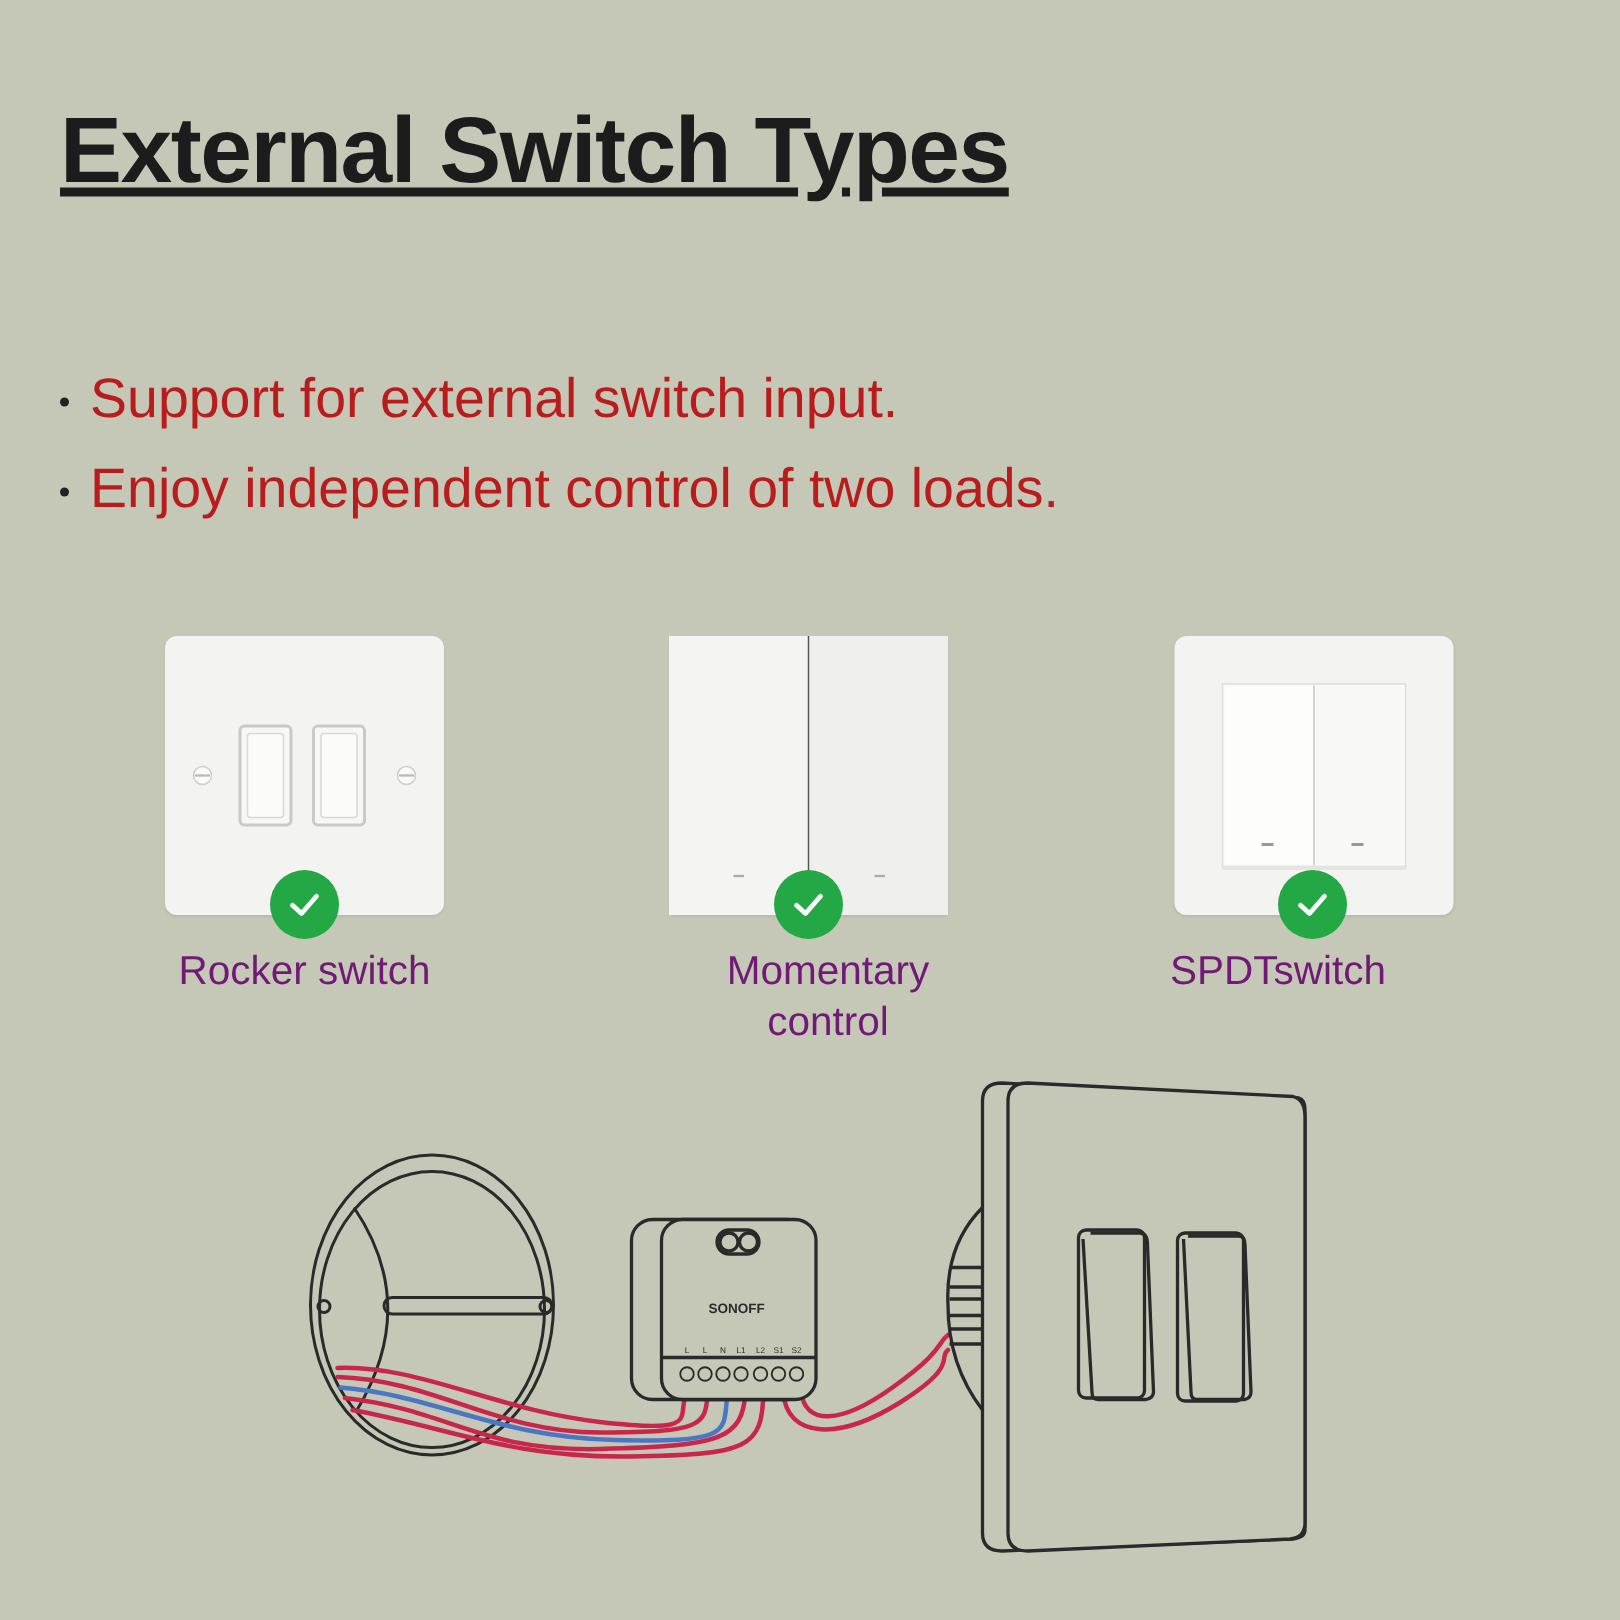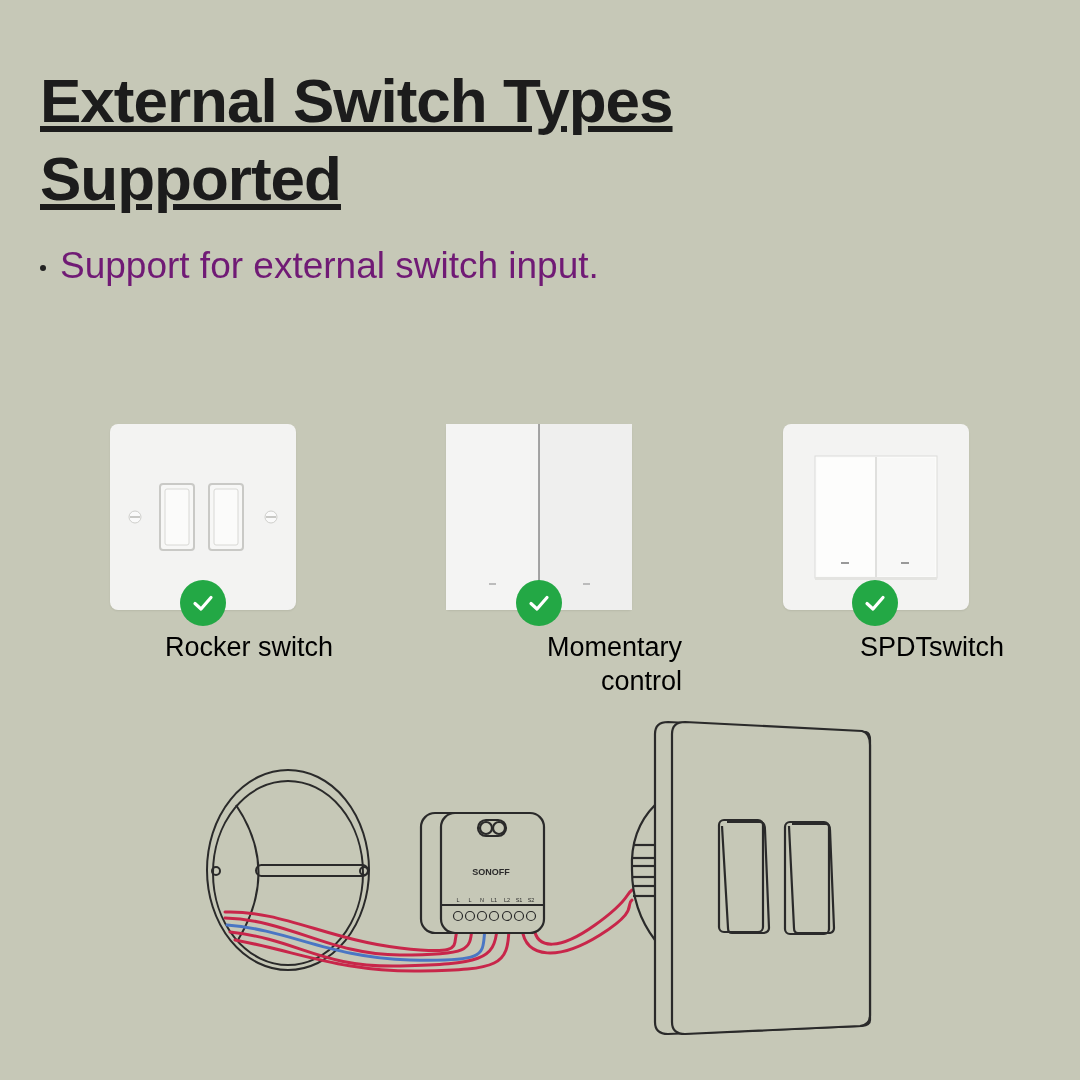--- a/index.html
+++ b/index.html
@@ -10,46 +10,49 @@
     color: #1c1c1c;
     position: relative;
   }
   .title {
     position: absolute; left: 40px; top: 62px;
     font-size: 62px; font-weight: bold; line-height: 78px;
     letter-spacing: -1px; margin: 0; width: 900px; text-decoration: underline;
   }
   .bullets { position: absolute; left: 40px; top: 236px; margin: 0; padding: 0; list-style: none; }
   .bullets li {
-    font-size: 37px; line-height: 60px; color: #701a75;
+    font-size: 37px; line-height: 60px; color: #b91c1c;
     display: flex; align-items: center;
   }
   .bullets li .dot { display: inline-block; width: 6px; height: 6px; background: #222; border-radius: 50%; margin-right: 14px; margin-top: 4px; }
 
   .card { position: absolute; top: 424px; width: 186px; height: 186px; background: #f3f3f2; border-radius: 8px; box-shadow: 0 1px 2px rgba(0,0,0,0.08); }
-  .card-label { position: absolute; top: 630px; width: 260px; text-align: right; font-size: 27px; line-height: 34px; color: #000000; }
+  .card-label { position: absolute; top: 630px; width: 260px; text-align: center; font-size: 27px; line-height: 34px; color: #701a75; }
   .check {
     position: absolute; top: 580px; width: 46px; height: 46px; border-radius: 50%;
     background: #23a845;
     display: flex; align-items: center; justify-content: center;
   }
   .diagram { position: absolute; left: 0; top: 700px; }
 </style>
 </head>
 <body>
 
 <h1 class="title">
   <span>External Switch Types</span><br>
-  <span>Supported</span>
 </h1>
 
 <ul class="bullets">
   <li>
       <span class="dot"></span>
       <span>Support for external switch input.</span>
+    </li>
+  <li>
+      <span class="dot"></span>
+      <span>Enjoy independent control of two loads.</span>
     </li>
 </ul>
 
 <div class="card" style="left:110px;">
   <svg width="186" height="186" viewBox="0 0 186 186">
     <rect x="50" y="60" width="34" height="66" rx="3" fill="#f7f7f6" stroke="#c9c9c6" stroke-width="2"></rect>
     <rect x="55" y="65" width="24" height="56" rx="2" fill="#fbfbfa" stroke="#d8d8d5" stroke-width="1"></rect>
     <rect x="99" y="60" width="34" height="66" rx="3" fill="#f7f7f6" stroke="#c9c9c6" stroke-width="2"></rect>
     <rect x="104" y="65" width="24" height="56" rx="2" fill="#fbfbfa" stroke="#d8d8d5" stroke-width="1"></rect>
     <circle cx="25" cy="93" r="6" fill="#fafafa" stroke="#cfcfcc"></circle>
@@ -93,21 +96,21 @@
     <line x1="58" y1="139" x2="66" y2="139" stroke="#999" stroke-width="2"></line>
     <line x1="118" y1="139" x2="126" y2="139" stroke="#999" stroke-width="2"></line>
     <rect x="32" y="153" width="122" height="3" fill="#e4e4e1"></rect>
   </svg>
 </div>
 <div class="check" style="left:852px;">
   <svg width="24" height="24" viewBox="0 0 24 24">
       <path d="M4 12.5 L10 18 L20 6.5" fill="none" stroke="#fff" stroke-width="3.2" stroke-linecap="round" stroke-linejoin="round"></path>
     </svg>
 </div>
-<div class="card-label" style="left:744px;">SPDTswitch</div>
+<div class="card-label" style="left:722px;">SPDTswitch</div>
 
 <svg class="diagram" width="1080" height="380" viewBox="0 700 1080 380">
 
   <g fill="none" stroke="#2a2a2a" stroke-width="2">
     <ellipse cx="288" cy="870" rx="81" ry="100"></ellipse>
     <ellipse cx="288" cy="873" rx="75" ry="92"></ellipse>
     <path d="M236 805 Q 280 870 238 940"></path>
     <rect x="256" y="865" width="112" height="11" rx="5.5"></rect>
     <circle cx="216" cy="871" r="4"></circle>
     <circle cx="364" cy="871" r="4"></circle>

